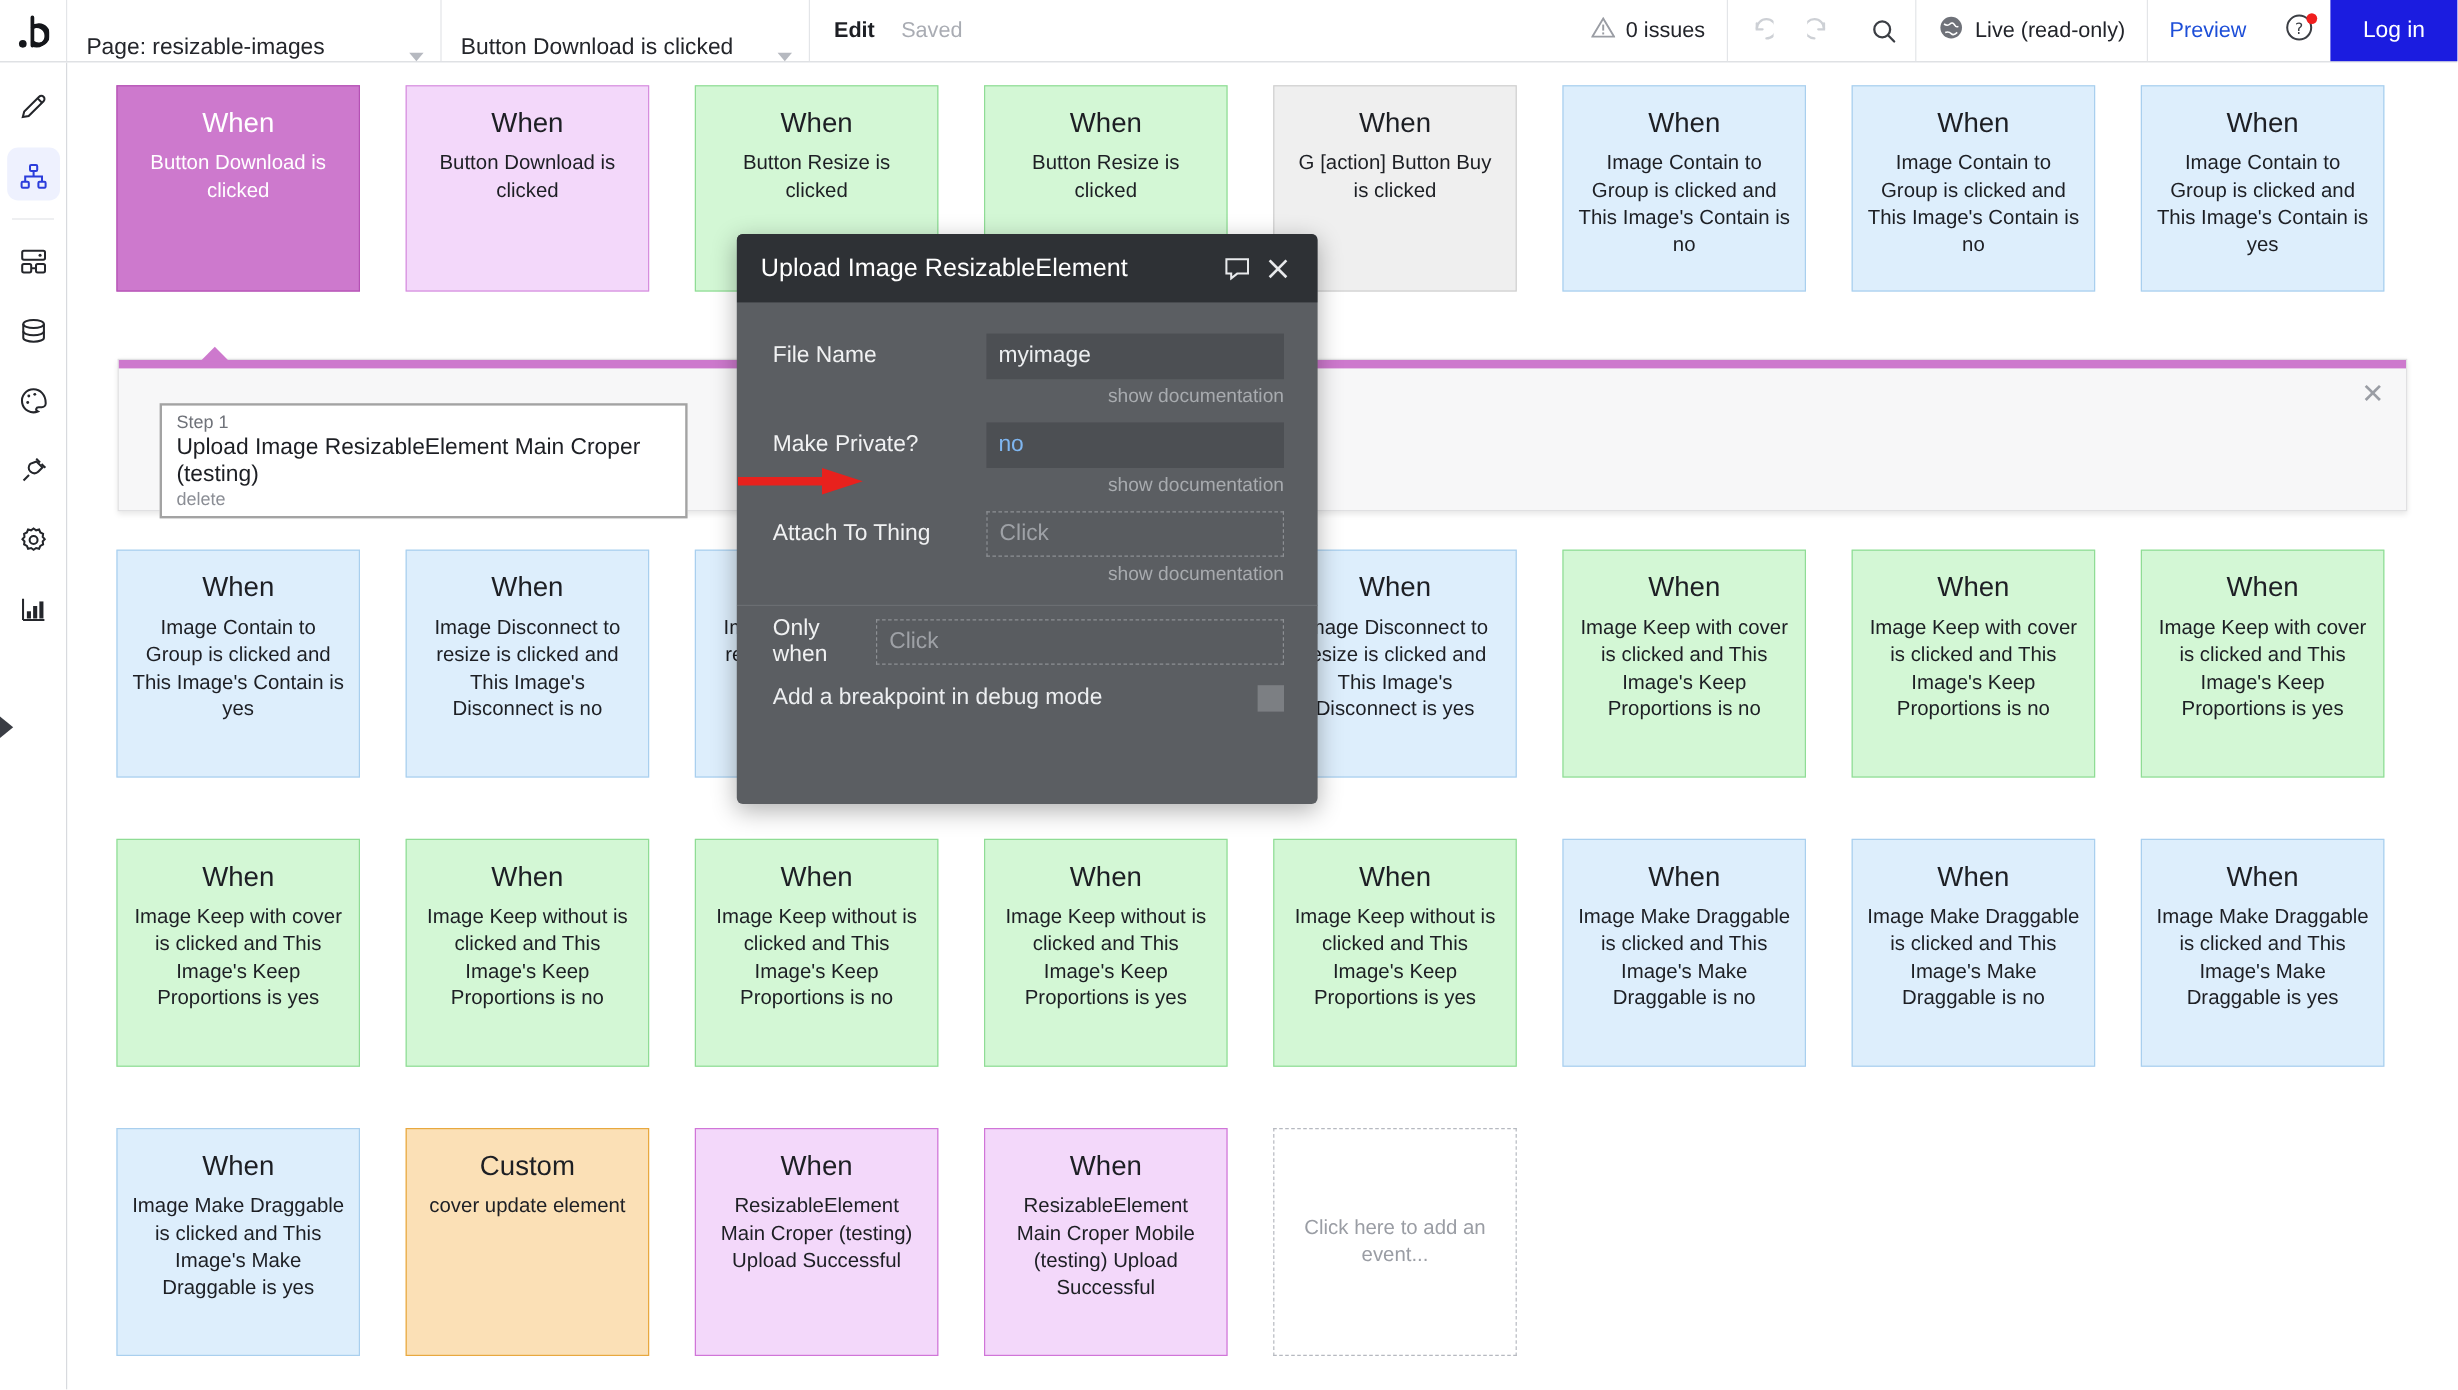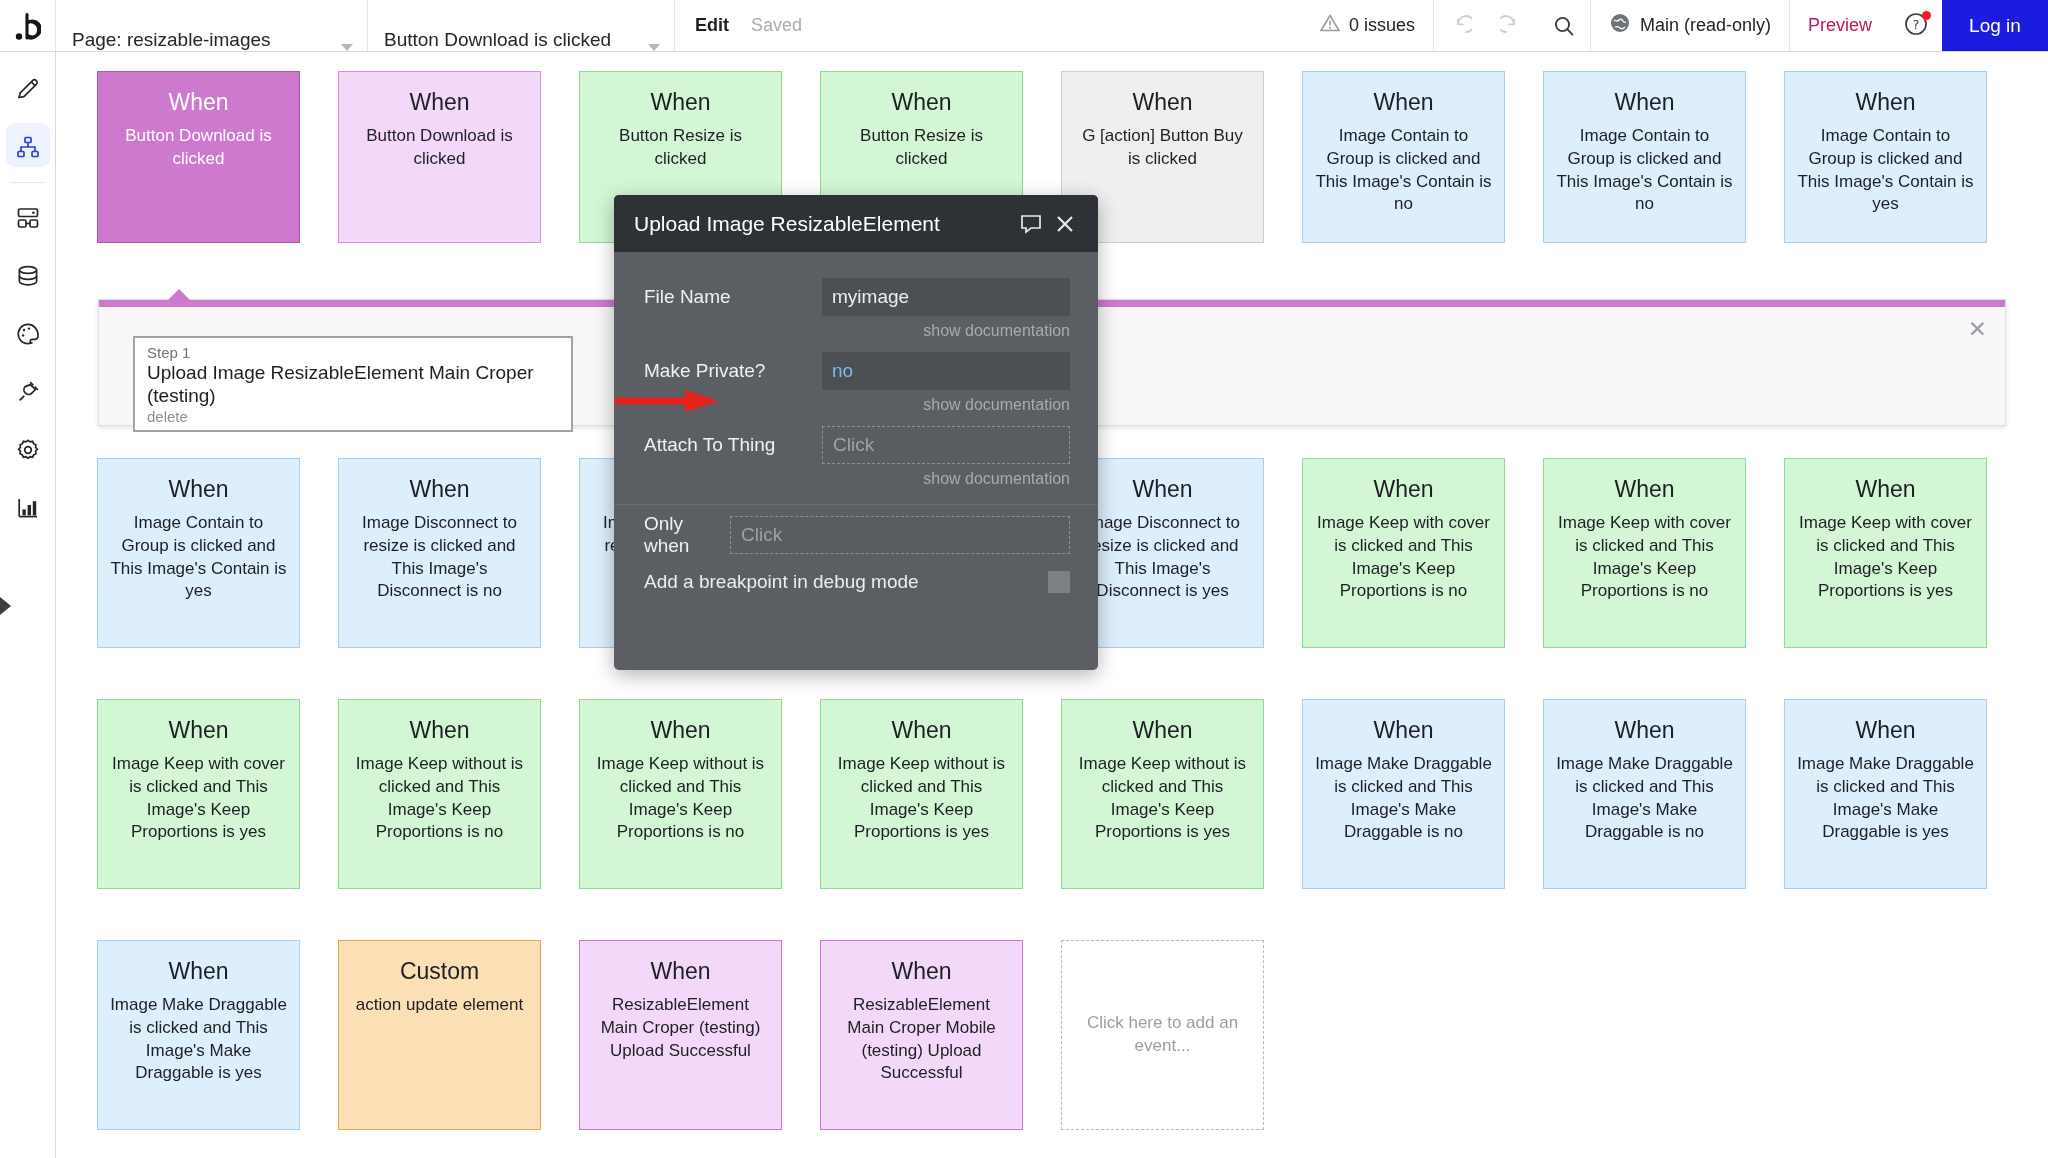--- a/index.html
+++ b/index.html
@@ -52,21 +52,21 @@
     border-left: 1px solid #e3e5e8;
   }
   .tb-group.nb { border-left: none; }
   .tb-icons { display:flex; align-items:center; border-left: 1px solid #e3e5e8; }
   .tb-iconbtn {
     width: 52px; height: 51px; display:flex; align-items:center; justify-content:center;
     cursor: pointer;
   }
   .tb-preview {
     display:flex; align-items:center; padding: 0 18px;
-    font-size: 18px; color: #be185d; cursor:pointer;
+    font-size: 18px; color: #1d4ed8; cursor:pointer;
     border-left: 1px solid #e3e5e8;
   }
   .tb-help {
     width: 52px; display:flex; align-items:center; justify-content:center;
     position: relative; cursor: pointer;
   }
   .help-dot {
     position:absolute; right: 11px; top: 11px;
     width: 9px; height: 9px; border-radius: 50%; background: #f01f1f;
   }
@@ -299,21 +299,21 @@
   </div>
 
   <div class="tb-group">
     <span>
       <svg width="22" height="22" viewBox="0 0 22 22">
           <circle cx="11" cy="11" r="9" fill="#6f7279"></circle>
           <path d="M5 8 q3 2 5 0 q2 -2 4 1 q1 2 3 1" fill="none" stroke="#fff" stroke-width="1.3"></path>
           <path d="M6 15 q3 -1 5 1 q2 2 5 -1" fill="none" stroke="#fff" stroke-width="1.3"></path>
         </svg>
     </span>
-    <span>Main (read-only)</span>
+    <span>Live (read-only)</span>
   </div>
 
   <div class="tb-preview">
     <span>Preview</span>
   </div>
 
   <div class="tb-help">
     <span>
       <svg width="26" height="26" viewBox="0 0 26 26">
           <circle cx="13" cy="13" r="10" fill="none" stroke="#3b3e44" stroke-width="1.7"></circle>
@@ -502,21 +502,21 @@
       <div class="evcard c-blue" style="left: 1727px; top: 646px; height: 190px;">
         <span class="kw">When</span>
         <span class="desc">Image Make Draggable is clicked and This Image's Make Draggable is yes</span>
       </div>
       <div class="evcard c-blue" style="left: 40px; top: 887px; height: 190px;">
         <span class="kw">When</span>
         <span class="desc">Image Make Draggable is clicked and This Image's Make Draggable is yes</span>
       </div>
       <div class="evcard c-orange" style="left: 281px; top: 887px; height: 190px;">
         <span class="kw">Custom</span>
-        <span class="desc">action update element</span>
+        <span class="desc">cover update element</span>
       </div>
       <div class="evcard c-magenta" style="left: 522px; top: 887px; height: 190px;">
         <span class="kw">When</span>
         <span class="desc">ResizableElement Main Croper (testing) Upload Successful</span>
       </div>
       <div class="evcard c-magenta" style="left: 763px; top: 887px; height: 190px;">
         <span class="kw">When</span>
         <span class="desc">ResizableElement Main Croper Mobile (testing) Upload Successful</span>
       </div>
       <div class="addcard" style="left: 1004px; top: 887px; height: 190px;">

